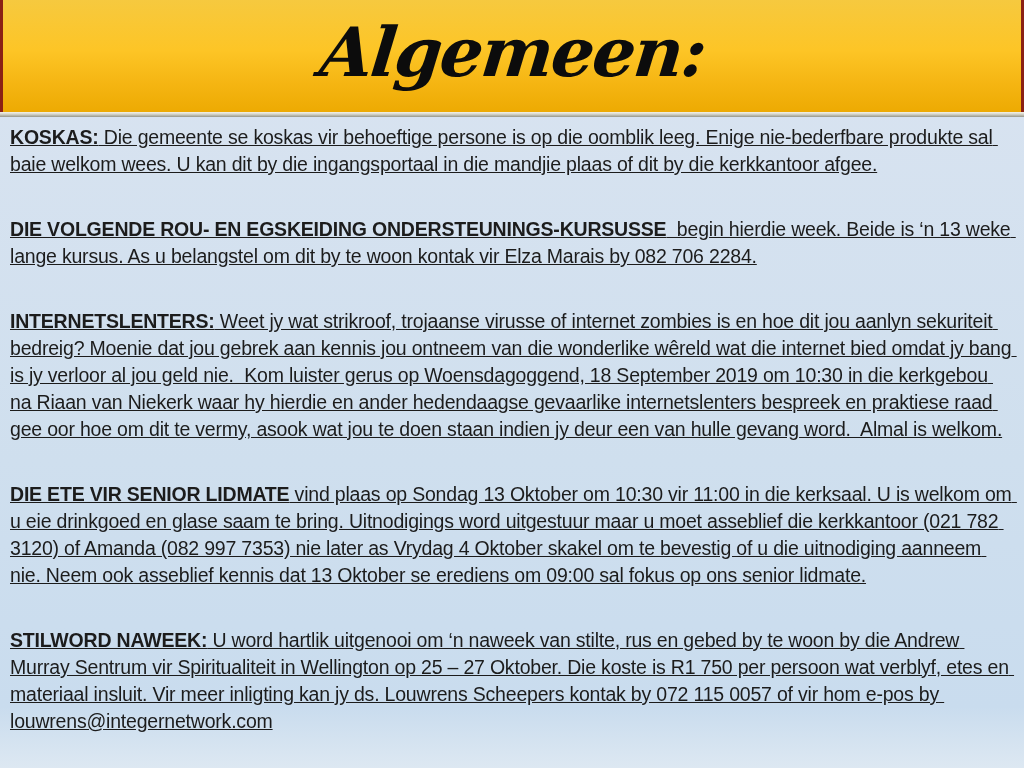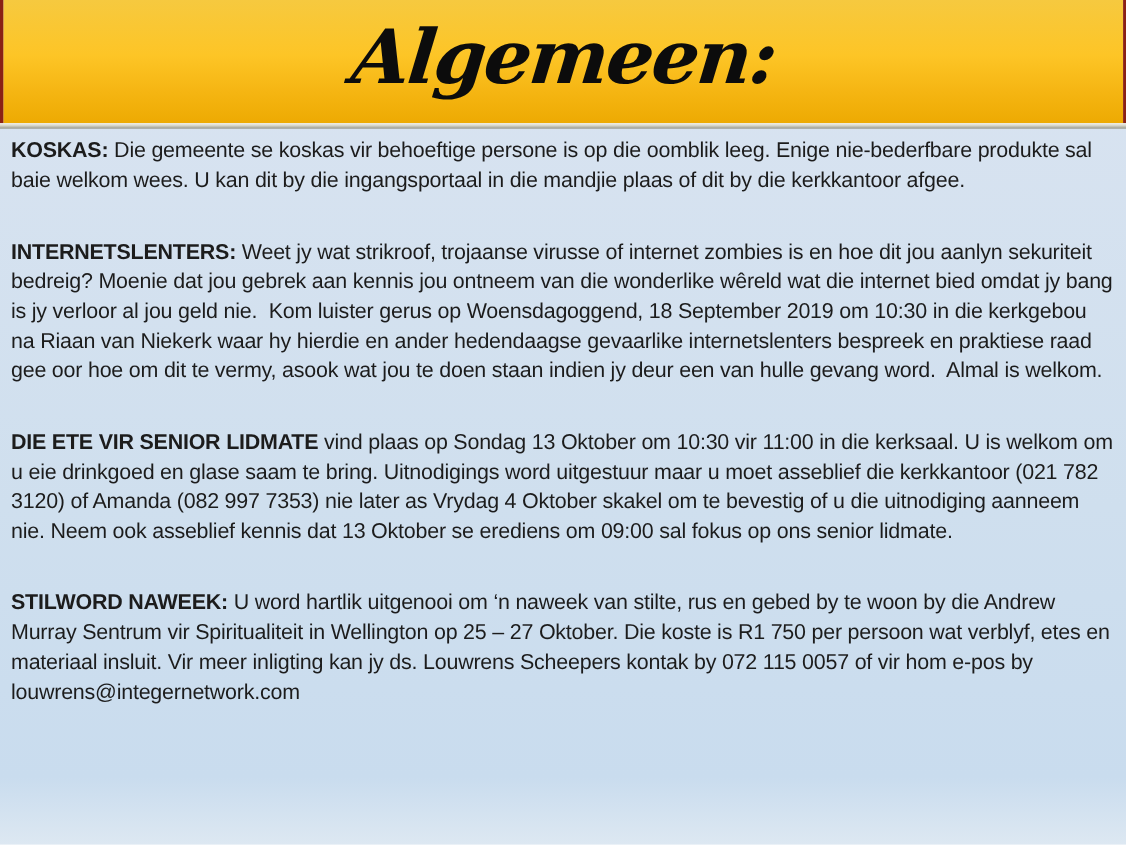--- a/index.html
+++ b/index.html
@@ -32,20 +32,21 @@
   }
   .divider{
     flex:0 0 auto;height:5px;
     background:linear-gradient(180deg,#f2f2ea 0%,#d8d8cc 40%,#97978a 100%);
   }
   
   .body{
     flex:1 1 auto;
     padding:7px 10px 12px 10px;
     color:#1c1c1c;
+    text-decoration:underline;
   }
   .para{
     margin:0 0 38px 0;
     font-size:19.5px;
     line-height:27px;
     letter-spacing:-0.2px;
     white-space:pre-wrap;
   }
   .para:last-child{margin-bottom:0;}
   .lead{font-weight:700;}
@@ -58,20 +59,21 @@
   <header class="banner">
     <h1 class="banner-title">Algemeen:</h1>
   </header>
 
   <div class="divider"></div>
 
   <main class="body">
     <div id="para-container">
   <p class="para"><strong class="lead">KOSKAS:</strong><span class="rest"> Die gemeente se koskas vir behoeftige persone is op die oomblik leeg. Enige nie-bederfbare produkte sal baie welkom wees. U kan dit by die ingangsportaal in die mandjie plaas of dit by die kerkkantoor afgee.</span></p>
 
+  <p class="para"><strong class="lead">DIE VOLGENDE ROU- EN EGSKEIDING ONDERSTEUNINGS-KURSUSSE</strong><span class="rest">  begin hierdie week. Beide is ‘n 13 weke lange kursus. As u belangstel om dit by te woon kontak vir Elza Marais by 082 706 2284.</span></p>
 
   <p class="para"><strong class="lead">INTERNETSLENTERS:</strong><span class="rest"> Weet jy wat strikroof, trojaanse virusse of internet zombies is en hoe dit jou aanlyn sekuriteit bedreig? Moenie dat jou gebrek aan kennis jou ontneem van die wonderlike wêreld wat die internet bied omdat jy bang is jy verloor al jou geld nie.  Kom luister gerus op Woensdagoggend, 18 September 2019 om 10:30 in die kerkgebou na Riaan van Niekerk waar hy hierdie en ander hedendaagse gevaarlike internetslenters bespreek en praktiese raad gee oor hoe om dit te vermy, asook wat jou te doen staan indien jy deur een van hulle gevang word.  Almal is welkom.</span></p>
 
   <p class="para"><strong class="lead">DIE ETE VIR SENIOR LIDMATE</strong><span class="rest"> vind plaas op Sondag 13 Oktober om 10:30 vir 11:00 in die kerksaal. U is welkom om u eie drinkgoed en glase saam te bring. Uitnodigings word uitgestuur maar u moet asseblief die kerkkantoor (021 782 3120) of Amanda (082 997 7353) nie later as Vrydag 4 Oktober skakel om te bevestig of u die uitnodiging aanneem nie. Neem ook asseblief kennis dat 13 Oktober se erediens om 09:00 sal fokus op ons senior lidmate.</span></p>
 
   <p class="para"><strong class="lead">STILWORD NAWEEK:</strong><span class="rest"> U word hartlik uitgenooi om ‘n naweek van stilte, rus en gebed by te woon by die Andrew Murray Sentrum vir Spiritualiteit in Wellington op 25 – 27 Oktober. Die koste is R1 750 per persoon wat verblyf, etes en materiaal insluit. Vir meer inligting kan jy ds. Louwrens Scheepers kontak by 072 115 0057 of vir hom e-pos by louwrens@integernetwork.com</span></p>
 </div>
   </main>
 
 </div>

